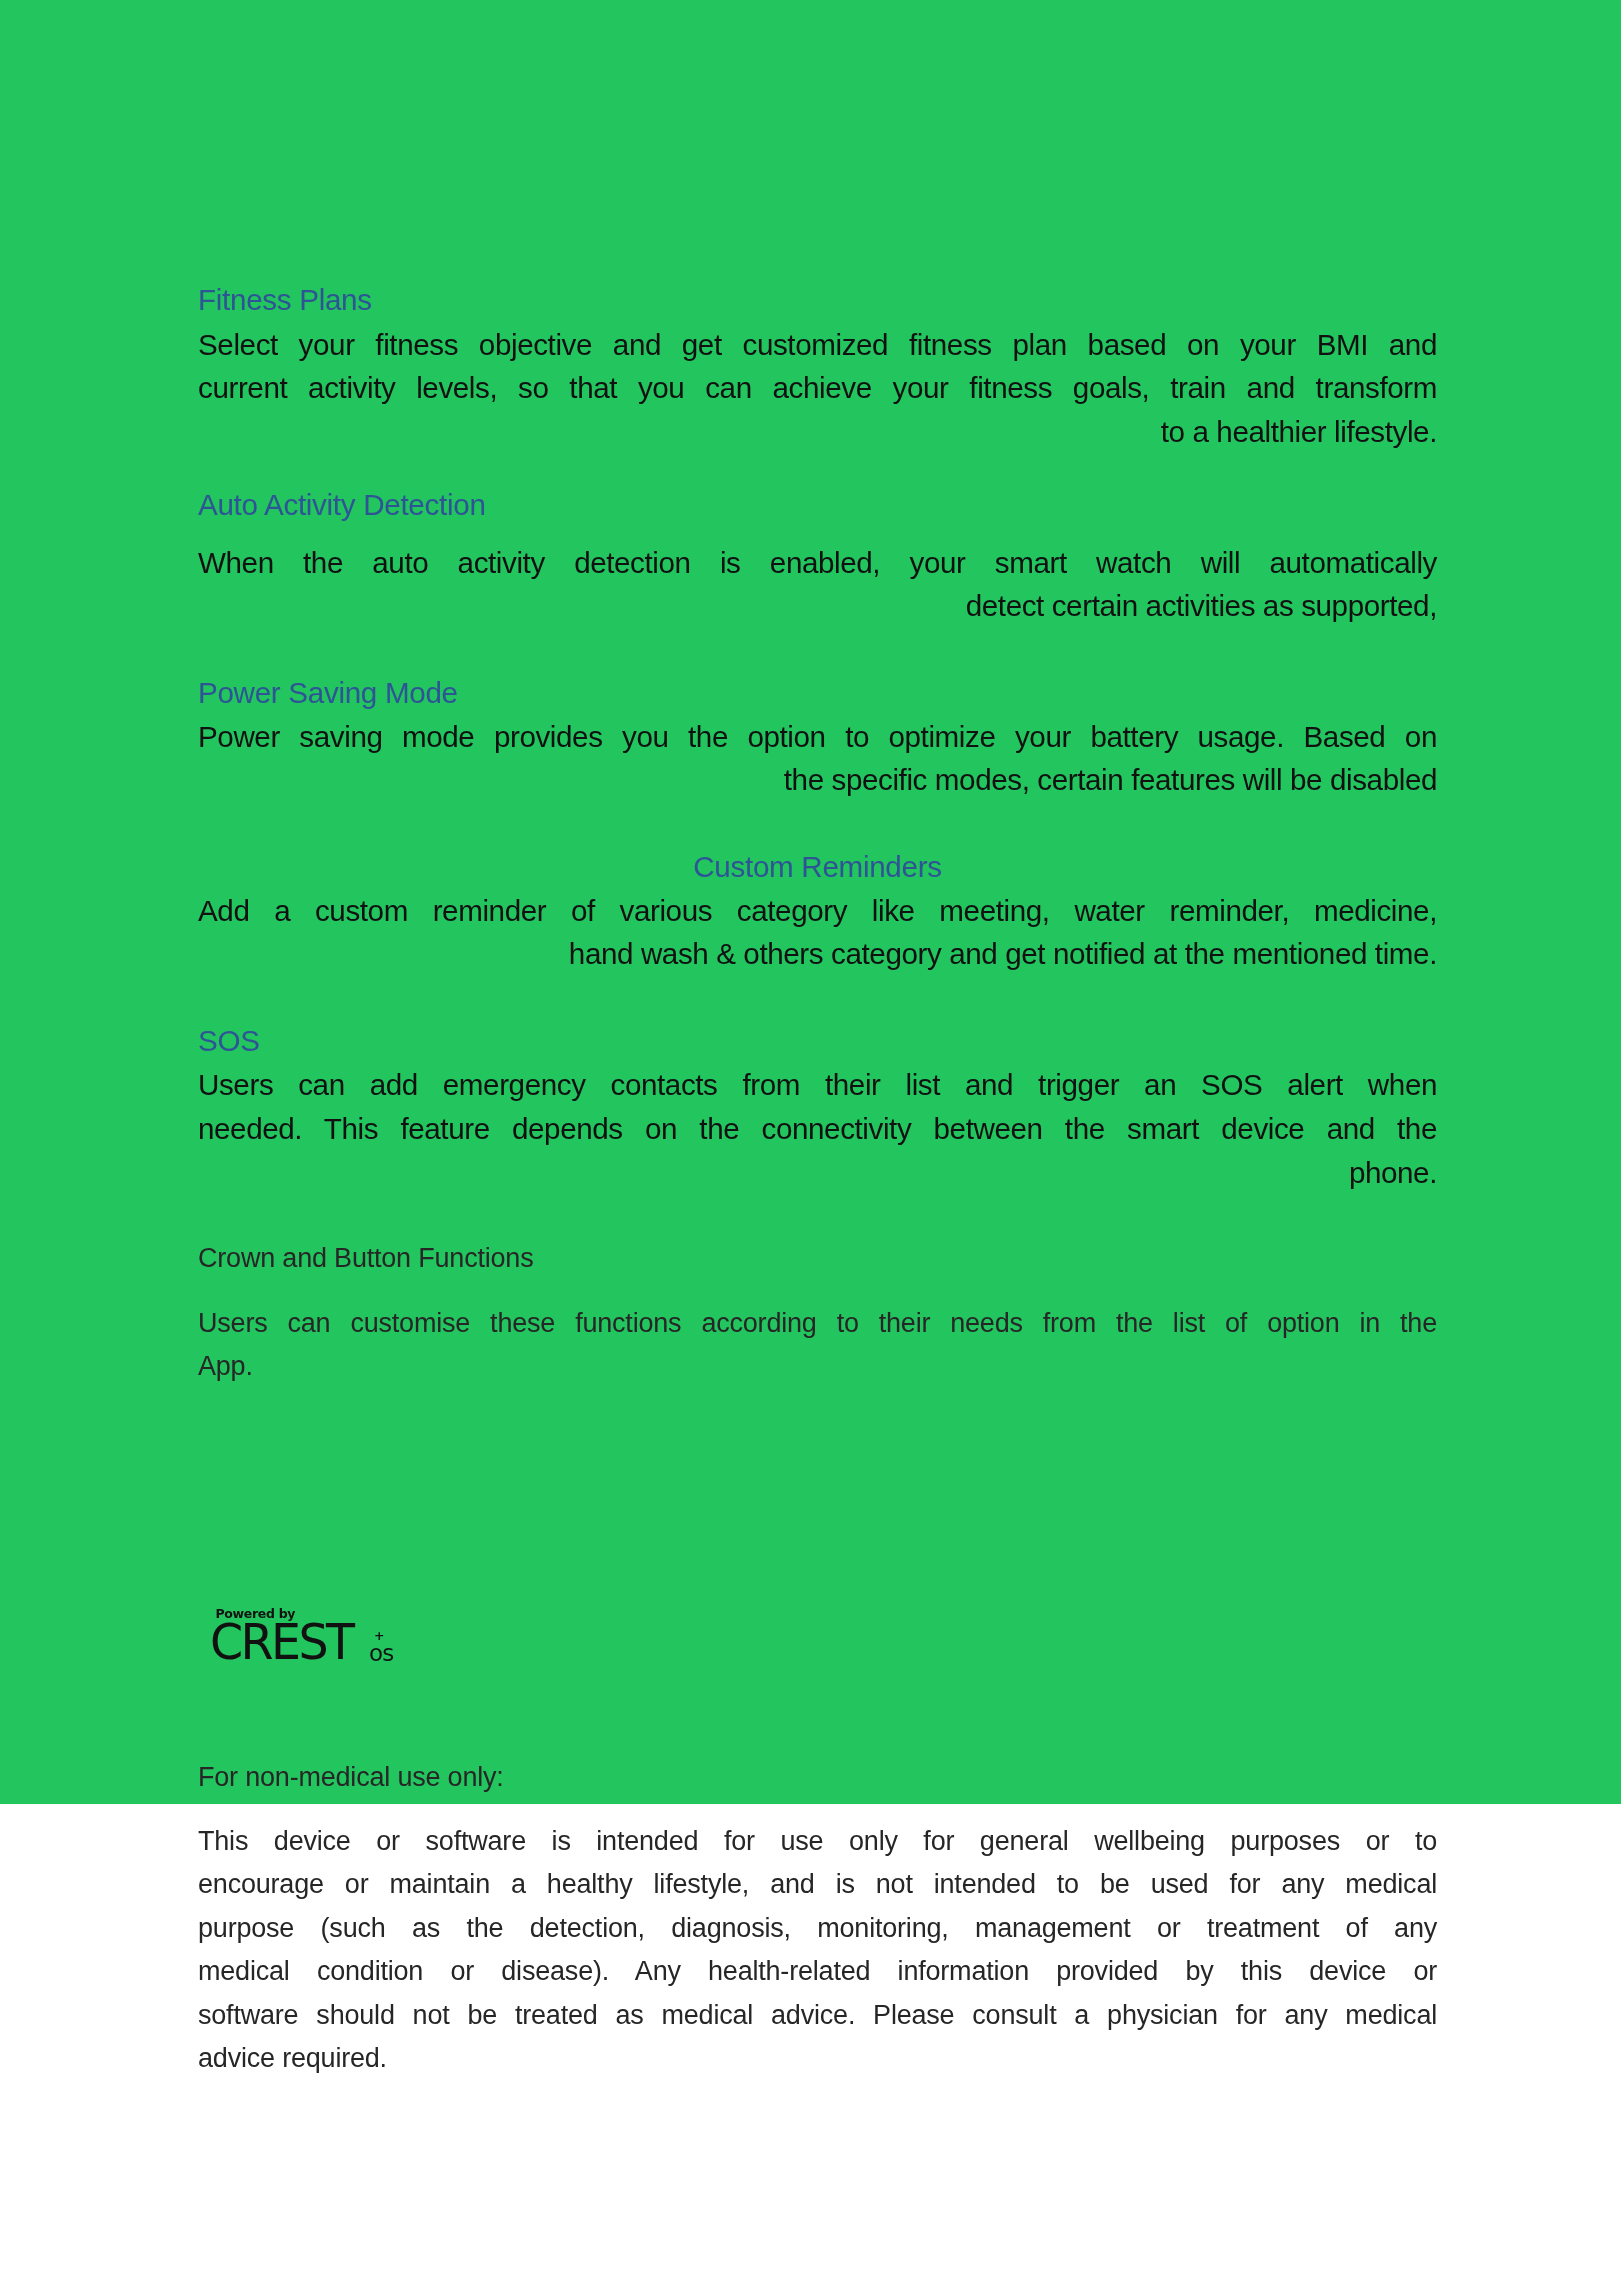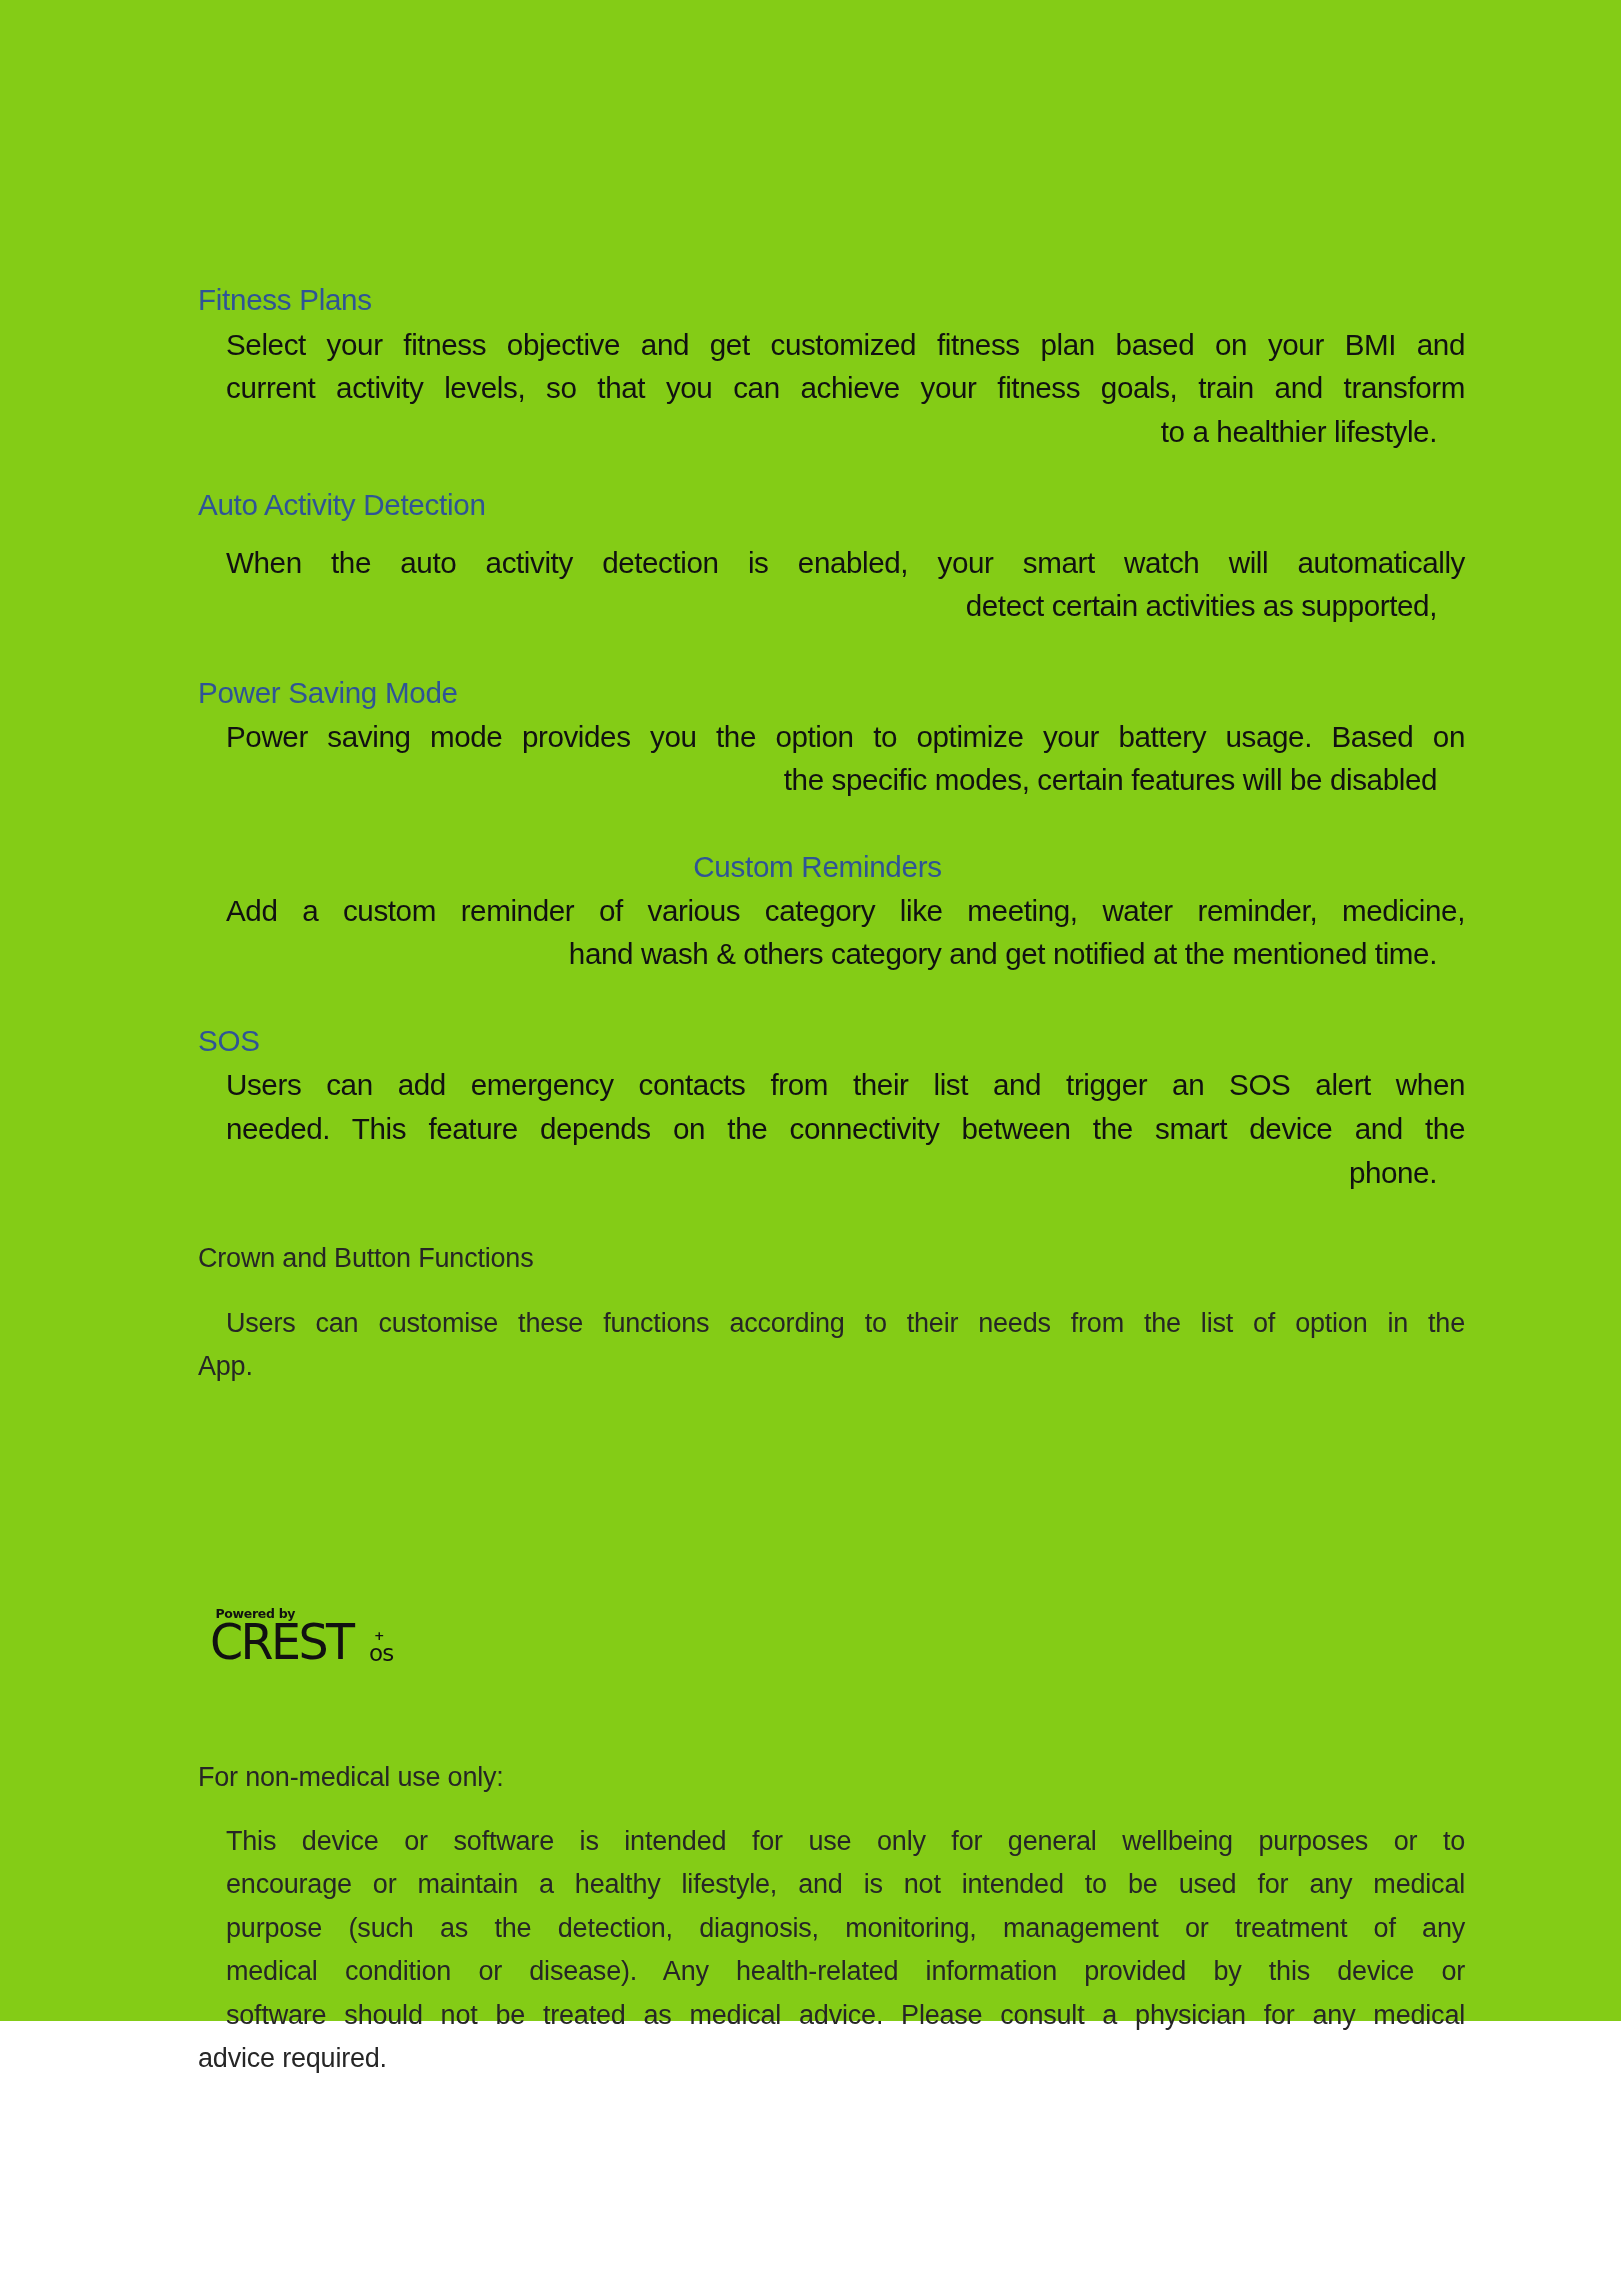--- a/index.html
+++ b/index.html
@@ -1,23 +1,23 @@
 <!DOCTYPE html>
 <html style="font-size:14.3px"><head>
 <meta charset="utf-8">
 <style>
   html, body { margin: 0; padding: 0; background: #ffffff; }
   body { width: 1621px; height: 2293px; position: relative; overflow: hidden; }
-  .page { position: absolute; left: 0; top: 0; width: 1621px; height: 2021px; background: #84cc16; }
+  .page { position: absolute; left: 0; top: 0; width: 1621px; height: 1804px; background: #22c55e; }
   .content { position: absolute; left: 198px; width: 1239px; }
   .line {
     position: absolute; left: 0; width: 1239px; white-space: nowrap;
     font-family: "Liberation Sans", sans-serif;
   }
-  .just { text-align: justify; text-align-last: justify; margin-left: 28px; }
+  .just { text-align: justify; text-align-last: justify; }
   .heading { color: #2f5496; font-size: 29.6px; letter-spacing: -0.3px; }
   .body { color: #111111; font-size: 29.6px; letter-spacing: -0.4px; text-align: right; }
   .light { color: #262626; font-size: 27px; letter-spacing: -0.2px; }
   .lightheading { color: #262626; font-size: 27px; letter-spacing: -0.2px; }
   .logo { position: absolute; left: 210px; top: 1606px; width: 206px; height: 67px; }
   .logo .powered { position: absolute; left: 5.4px; top: 0px; font-family: "DejaVu Sans", sans-serif; font-weight: bold; font-size: 12.5px; color: #111; letter-spacing: -0.3px; }
   .logo .crest { position: absolute; left: 0px; top: 7.2px; font-family: "DejaVu Sans", sans-serif; font-size: 50px; color: #111; letter-spacing: -2.7px; font-weight: normal; transform: scaleX(0.95); transform-origin: left; }
   .logo .plus { position: absolute; left: 164px; top: 22.4px; font-family: "DejaVu Sans", sans-serif; font-size: 12.5px; font-weight: bold; color: #111; }
   .logo .os { position: absolute; left: 159px; top: 34px; font-family: "DejaVu Sans", sans-serif; font-size: 23px; color: #111; letter-spacing: -0.9px; }
 </style>

